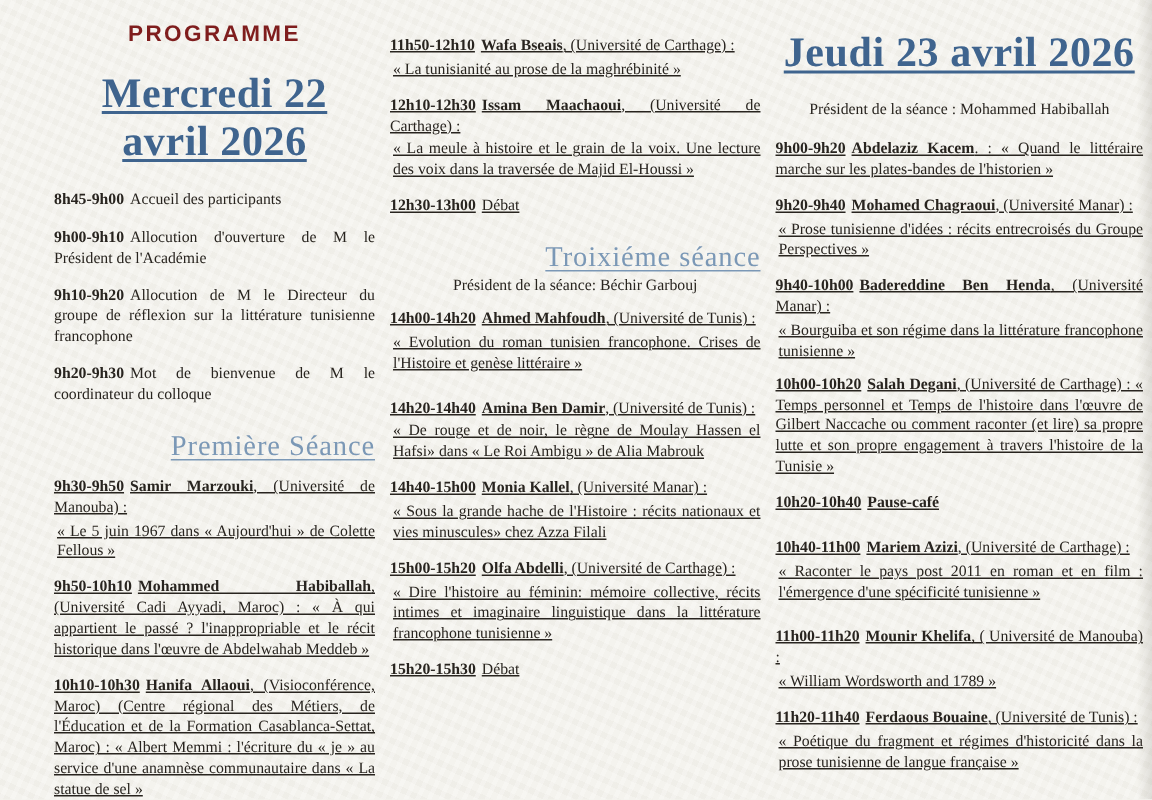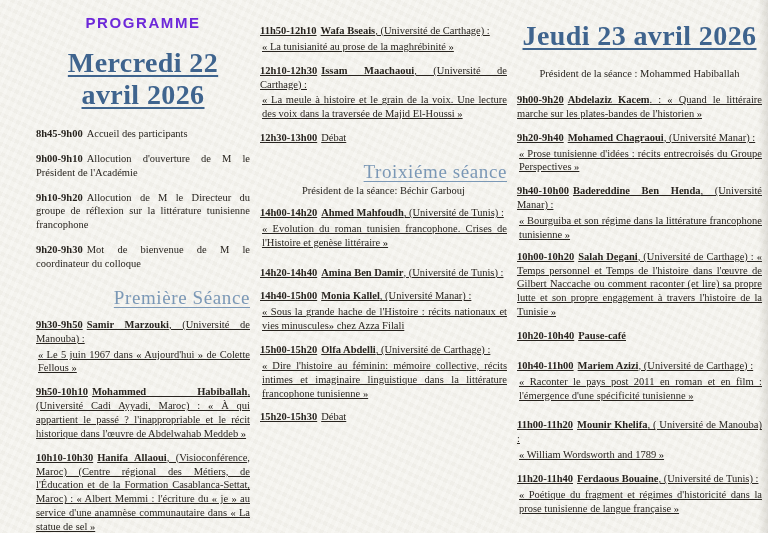--- a/index.html
+++ b/index.html
@@ -20,21 +20,21 @@
     pointer-events:none;
   }
   .col{position:absolute;top:0;}
   .col-left{left:36px;width:214px;}
   .col-mid{left:260px;width:247px;}
   .col-right{left:517px;width:245px;}
 
   .prog-title{
     font-family:"Liberation Sans", sans-serif;
     font-size:15px;font-weight:bold;letter-spacing:1.6px;
-    color:#6d28d9;text-align:center;margin:14px 0 16px;
+    color:#7f1d1d;text-align:center;margin:14px 0 16px;
   }
   .day-heading{
     font-size:28px;font-weight:bold;letter-spacing:.4px;
     color:#3f648e;text-align:center;
     text-decoration:underline;text-underline-offset:3px;
     margin:8px 0 16px;
   }
   .session-heading{
     font-size:19px;font-weight:normal;letter-spacing:.6px;
     color:#7b98b6;text-align:right;
@@ -101,20 +101,21 @@
 
   <h3 class="session-heading" style="margin-bottom:2px;" data-name="session3-heading">Troixiéme  séance</h3>
   <p class="chair" data-name="session3-chair">Président de la séance:  Béchir Garbouj</p>
 
   <div class="entry" data-name="session-entry">
     <p class="eline" data-name="entry-line"><b class="tm" data-name="entry-time">14h00-14h20</b><b data-name="entry-speaker">Ahmed Mahfoudh</b><span data-name="entry-affiliation">, (Université de Tunis) :</span></p>
     <p class="quote" data-name="entry-quote">« Evolution du roman tunisien francophone. Crises de l'Histoire et genèse littéraire »</p>
   </div>
   <div class="entry gap-md" data-name="session-entry">
     <p class="eline" data-name="entry-line"><b class="tm" data-name="entry-time">14h20-14h40</b><b data-name="entry-speaker">Amina Ben Damir</b><span data-name="entry-affiliation">, (Université de Tunis) :</span></p>
+    <p class="quote" data-name="entry-quote">«  De rouge et de noir, le règne de Moulay Hassen el Hafsi» dans « Le Roi Ambigu » de Alia Mabrouk</p>
   </div>
   <div class="entry" data-name="session-entry">
     <p class="eline" data-name="entry-line"><b class="tm" data-name="entry-time">14h40-15h00</b><b data-name="entry-speaker">Monia Kallel</b><span data-name="entry-affiliation">, (Université Manar) :</span></p>
     <p class="quote" data-name="entry-quote">« Sous la grande hache de l'Histoire : récits nationaux et vies minuscules»  chez  Azza  Filali</p>
   </div>
   <div class="entry" data-name="session-entry">
     <p class="eline" data-name="entry-line"><b class="tm" data-name="entry-time">15h00-15h20</b><b data-name="entry-speaker">Olfa Abdelli</b><span data-name="entry-affiliation">, (Université de Carthage) :</span></p>
     <p class="quote" data-name="entry-quote">« Dire l'histoire au féminin: mémoire collective, récits intimes et imaginaire linguistique dans la littérature francophone tunisienne  »</p>
   </div>
   <div class="entry" data-name="debate-entry">

